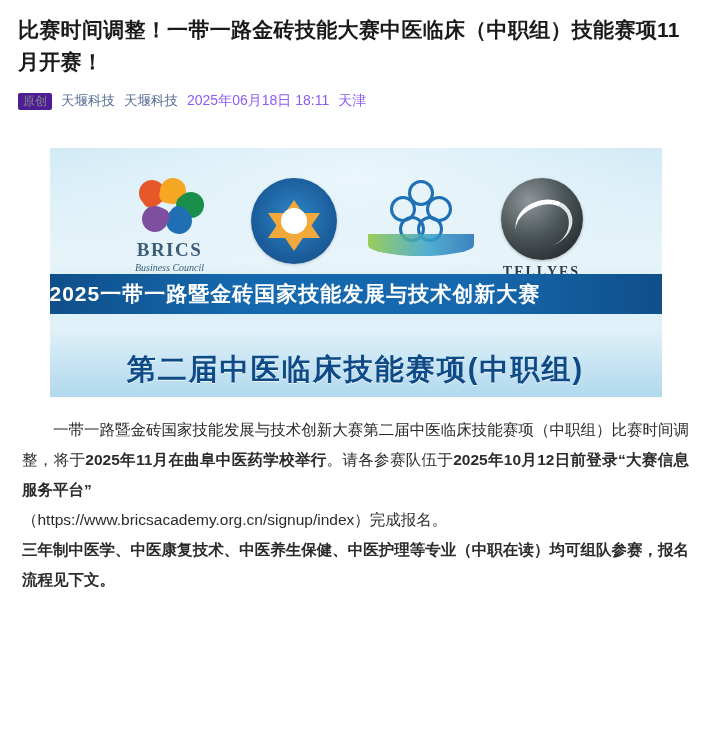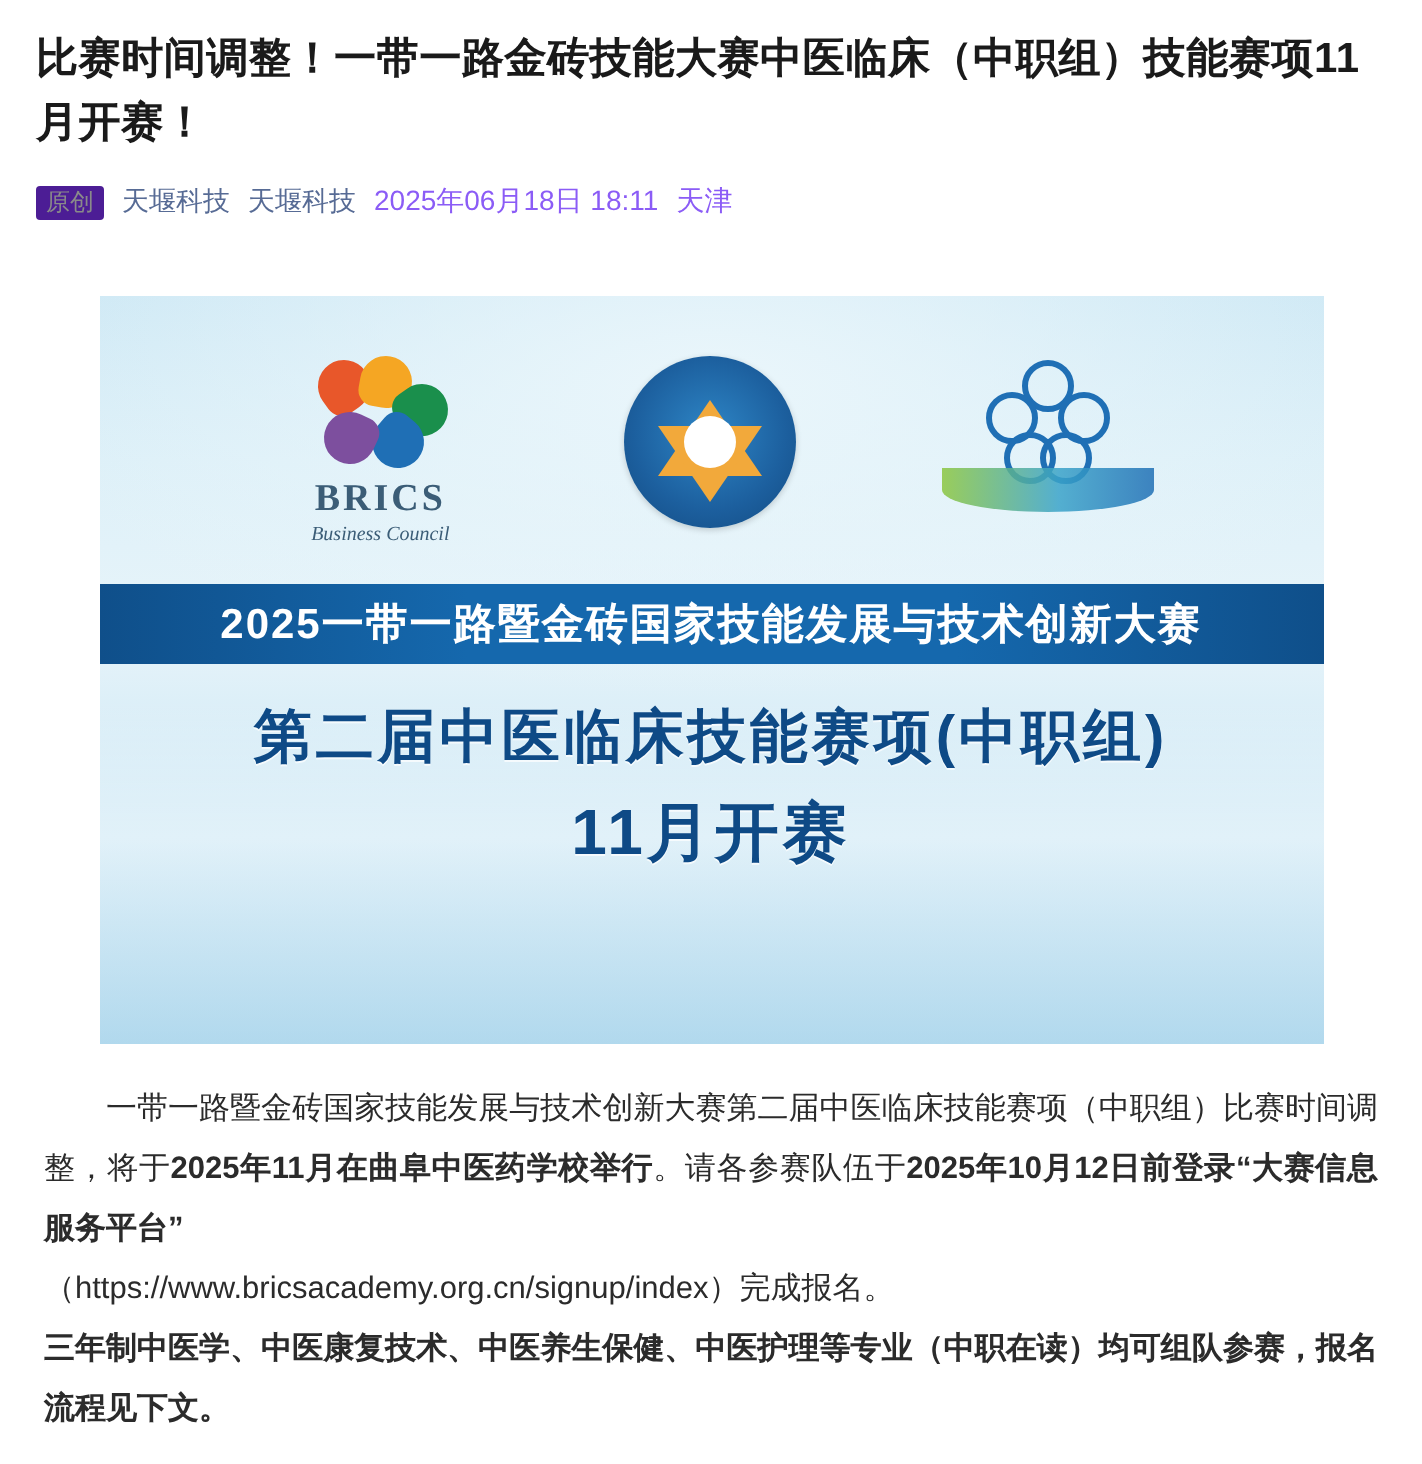--- a/index.html
+++ b/index.html
@@ -58,21 +58,21 @@
   }
 
   
   .poster-wrap {
     margin: 38px 0 0 0;
     display: flex;
     justify-content: center;
   }
   .poster {
     width: 612px;
-    height: 374px;
+    height: 249px;
     position: relative;
     overflow: hidden;
     background:
       radial-gradient(ellipse 80% 60% at 50% 12%, #eaf6fb 0%, rgba(234,246,251,0) 70%),
       linear-gradient(180deg, #cfe9f5 0%, #ddf0f8 22%, #e7f4fa 45%, #c9e6f4 72%, #b6dcef 100%);
   }
   .poster:before {
     content: "";
     position: absolute;
     left: 0; right: 0; bottom: 0;
@@ -209,24 +209,24 @@
     font-family: "Liberation Serif", serif;
     font-size: 14px;
     letter-spacing: 2px;
     color: #2e3b45;
     font-weight: bold;
   }
 
   .poster-band {
     position: absolute;
     left: 0; right: 0;
-    top: 144px;
+    top: 126px;
     height: 40px;
     background: linear-gradient(90deg, #0f4f8a 0%, #1568ad 30%, #1568ad 70%, #0f4f8a 100%);
-    display: flex; align-items: center; justify-content: center;
+    display: flex; align-items: center; 
   }
   .poster-band span {
     color: #ffffff;
     font-size: 21px;
     font-weight: bold;
     letter-spacing: 1px;
     white-space: nowrap;
   }
   .poster-main {
     position: absolute;
@@ -308,20 +308,24 @@
           <div class="emblem-knot">
             <span class="ring k1"></span>
             <span class="ring k2"></span>
             <span class="ring k3"></span>
             <span class="ring k4"></span>
             <span class="ring k5"></span>
             <span class="wave"></span>
           </div>
         </div>
 
+        <div class="logo">
+          <div class="tellyes-mark"></div>
+          <div class="tellyes-name">TELLYES</div>
+        </div>
 
       </div>
 
       <div class="poster-band">
         <span>2025一带一路暨金砖国家技能发展与技术创新大赛</span>
       </div>
 
       <div class="poster-main">
         <div class="l1">第二届中医临床技能赛项(中职组)</div>
         <div class="l2">11月开赛</div>

